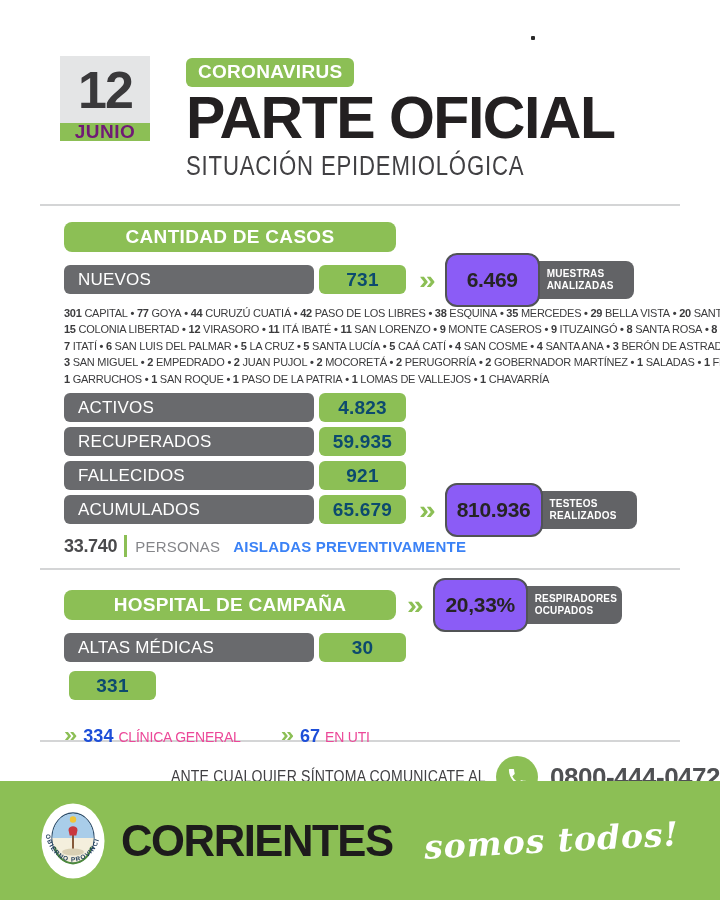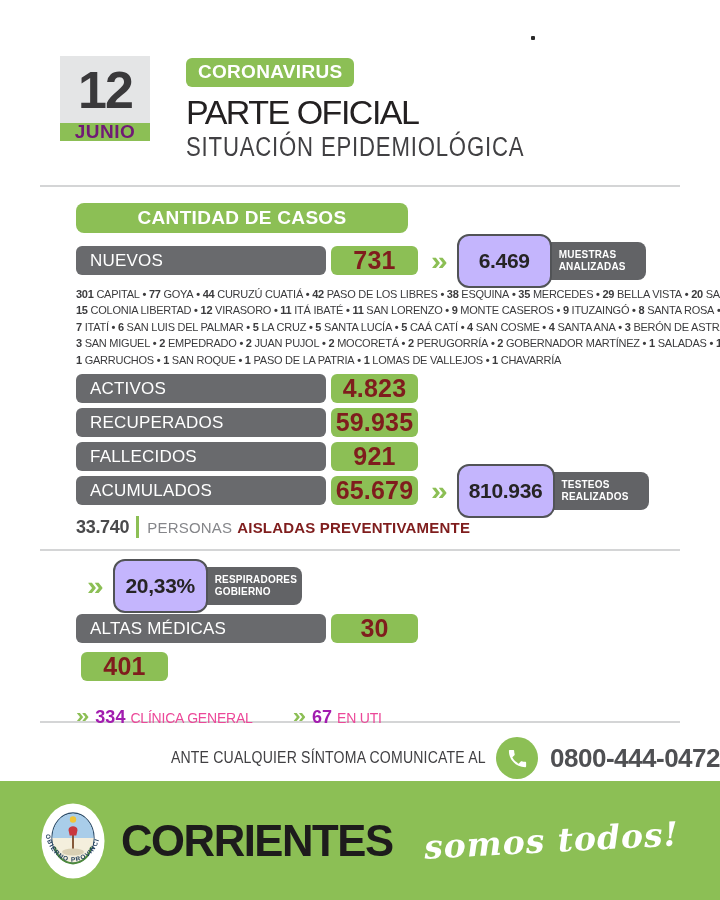--- a/index.html
+++ b/index.html
@@ -2,88 +2,88 @@
 <html style="--green: #8cbf55; --gray-bar: #696a6d; --gray-side: #626366;"><head>
 <meta charset="utf-8">
 <style>
   :root{
     --green:#8cbf55; --gray-bar:#696a6d; --gray-side:#626366;
     --dark:#3d3d3f; --near-black:#232021; --divider:#d4d5d6; --light:#e4e5e6;
   }
   *{margin:0;padding:0;box-sizing:border-box;}
   body{background:#fff;font-family:"Liberation Sans",sans-serif;}
   .page{position:relative;width:720px;height:900px;background:#fff;overflow:hidden;}
-  .content{padding:0 52px;}
+  .content{padding:0 40px;}
 
   
   .spot{position:absolute;left:531px;top:36px;width:4px;height:4px;background:#2a2a2a;border-radius:1px;}
 
   
   .header{display:flex;padding:56px 0 0 60px;}
   .datebox{width:90px;flex:0 0 90px;}
   .date-day{height:67px;background:var(--light);color:#3a393b;font-size:52px;font-weight:bold;
             display:flex;align-items:center;justify-content:center;letter-spacing:-2px;}
   .date-month{height:18px;background:var(--green);color:#701a75;font-size:19px;font-weight:bold;
               display:flex;align-items:center;justify-content:center;letter-spacing:.5px;}
   .header-right{margin-left:36px;padding-top:2px;}
   .badge{display:inline-block;background:var(--green);color:#fff;font-size:19px;font-weight:bold;
          padding:3px 12px 4px;border-radius:6px;letter-spacing:.3px;}
-  .title{font-size:34px;font-weight:normal;color:var(--near-black);letter-spacing:-1.5px;line-height:1.0;margin-top:8px;}
+  .title{font-size:59px;font-weight:bold;color:var(--near-black);letter-spacing:-1.5px;line-height:1.0;margin-top:2px;}
   .subtitle{font-size:27px;color:#414043;margin-top:3px;transform:scaleX(.82);transform-origin:left;
             letter-spacing:1px;white-space:nowrap;}
 
   .hr{height:2px;background:var(--divider);margin:0 40px;}
   .hr1{margin-top:22px;}
   .hr2{margin-top:10px;}
   .hr3{margin-top:8px;}
 
   
   .banner{width:332px;height:30px;background:var(--green);border-radius:8px;color:#fff;
           font-size:19px;font-weight:bold;display:flex;align-items:center;justify-content:center;letter-spacing:.3px;}
   .rows-wrap{margin-left:24px;}
   .stat-row{display:flex;align-items:center;height:29px;}
   .bar-label{width:250px;height:29px;background:var(--gray-bar);border-radius:6px;color:#fff;
              font-size:17px;display:flex;align-items:center;padding-left:14px;letter-spacing:.2px;}
-  .bar-value{width:87px;height:29px;background:var(--green);border-radius:6px;margin-left:5px;color:#7f1d1d;
-             font-size:25px;font-weight:bold;display:flex;align-items:center;justify-content:center;letter-spacing:.2px;}
+  .bar-value{width:87px;height:29px;background:var(--green);border-radius:6px;margin-left:5px;color:#0c4a6e;
+             font-size:19px;font-weight:bold;display:flex;align-items:center;justify-content:center;letter-spacing:.2px;}
   .chev{color:var(--green);font-size:30px;font-weight:bold;line-height:1;margin-left:13px;
         transform:scaleY(.85);user-select:none;}
   .side-stat{display:flex;align-items:center;margin-left:9px;height:38px;}
-  .side-value{position:relative;z-index:1;background:#c4b5fd;border:2.5px solid #515356;border-radius:12px;
+  .side-value{position:relative;z-index:1;background:#8b5cf6;border:2.5px solid #515356;border-radius:12px;
               height:54px;min-width:95px;padding:0 10px;display:flex;align-items:center;justify-content:center;
               font-size:21px;font-weight:bold;color:#262425;letter-spacing:-.3px;}
   .side-label{background:var(--gray-side);border-radius:0 8px 8px 0;height:38px;margin-left:-7px;
               padding:0 9px 0 14px;display:flex;align-items:center;color:#fff;font-size:10px;font-weight:bold;
               line-height:1.18;width:101px;letter-spacing:.2px;}
 
   
   .localities{margin:11px 0 0 24px;color:#3b3b3d;}
   .loc-line{font-size:11px;white-space:nowrap;line-height:16.4px;letter-spacing:-.25px;}
   .loc-line b{font-weight:bold;}
   .loc-sep{font-weight:bold;}
 
   .stats-list .stat-row{margin-bottom:5px;}
   .stats-list{margin-top:6px;}
 
   
   .aisladas{display:flex;align-items:center;margin:10px 0 0 24px;height:24px;}
   .aisladas .num{font-size:18px;font-weight:bold;color:#4a4a4c;letter-spacing:-.3px;}
   .aisladas .vbar{width:3px;height:22px;background:var(--green);margin:0 8px 0 7px;}
   .aisladas .light{font-size:15px;color:#85868a;letter-spacing:.2px;}
-  .aisladas .bold{font-size:15px;font-weight:bold;color:#7f1d1d;margin-left:5px;letter-spacing:.2px;}
+  .aisladas .bold{font-size:15px;font-weight:bold;color:#3b82f6;margin-left:13px;letter-spacing:.2px;}
 
   
   .hosp-row{display:flex;align-items:center;margin-top:16px;margin-left:24px;height:38px;}
   .hosp-row .chev{margin-left:11px;}
   .hosp-rows .stat-row{margin-top:9px;}
 
   .breakdown{display:flex;align-items:center;margin:12px 0 0 24px;height:20px;}
   .bd-item{display:flex;align-items:baseline;}
   .bd-item .chev{font-size:24px;margin:0 6px 0 0;}
-  .bd-num{font-size:18px;font-weight:bold;color:#a21caf;margin-top:28px;}
+  .bd-num{font-size:18px;font-weight:bold;color:#1d4ed8;margin-top:28px;}
   .bd-label{font-size:14px;color:#ec4899;margin-left:5px;letter-spacing:-.2px;}
   .bd-item + .bd-item{margin-left:40px;}
 
   
   .contact{display:flex;align-items:center;justify-content:flex-end;margin-top:13px;height:44px;}
   .contact-text{font-size:16px;color:#414043;transform:scaleX(.88);transform-origin:right;
                 letter-spacing:.2px;white-space:nowrap;}
   .phone-circle{width:42px;height:42px;border-radius:50%;background:var(--green);margin:0 12px 0 10px;
                 display:flex;align-items:center;justify-content:center;flex:0 0 42px;}
   .phone-number{font-size:26px;font-weight:bold;color:#4f5053;letter-spacing:-.5px;}
@@ -171,34 +171,35 @@
       <span class="vbar"></span>
       <span class="light">PERSONAS</span>
       <span class="bold">AISLADAS PREVENTIVAMENTE</span>
     </div>
   </div>
 
   <div class="hr hr2"></div>
 
   <div class="content">
     <div class="hosp-row">
+      <div class="banner">HOSPITAL DE CAMPAÑA</div>
       <span class="chev">»</span>
       <div class="side-stat">
         <div class="side-value">20,33%</div>
-        <div class="side-label">RESPIRADORES GOBIERNO</div>
+        <div class="side-label">RESPIRADORES OCUPADOS</div>
       </div>
     </div>
 
     <div class="rows-wrap hosp-rows">
       <div class="stat-row">
         <div class="bar-label">ALTAS MÉDICAS</div>
         <div class="bar-value">30</div>
       </div>
       <div class="stat-row">
-        <div class="bar-value">401</div>
+        <div class="bar-value">331</div>
       </div>
     </div>
 
     <div class="breakdown">
       <div class="bd-item">
         <span class="chev">»</span>
         <span class="bd-num">334</span>
         <span class="bd-label">CLÍNICA GENERAL</span>
       </div>
       <div class="bd-item">

